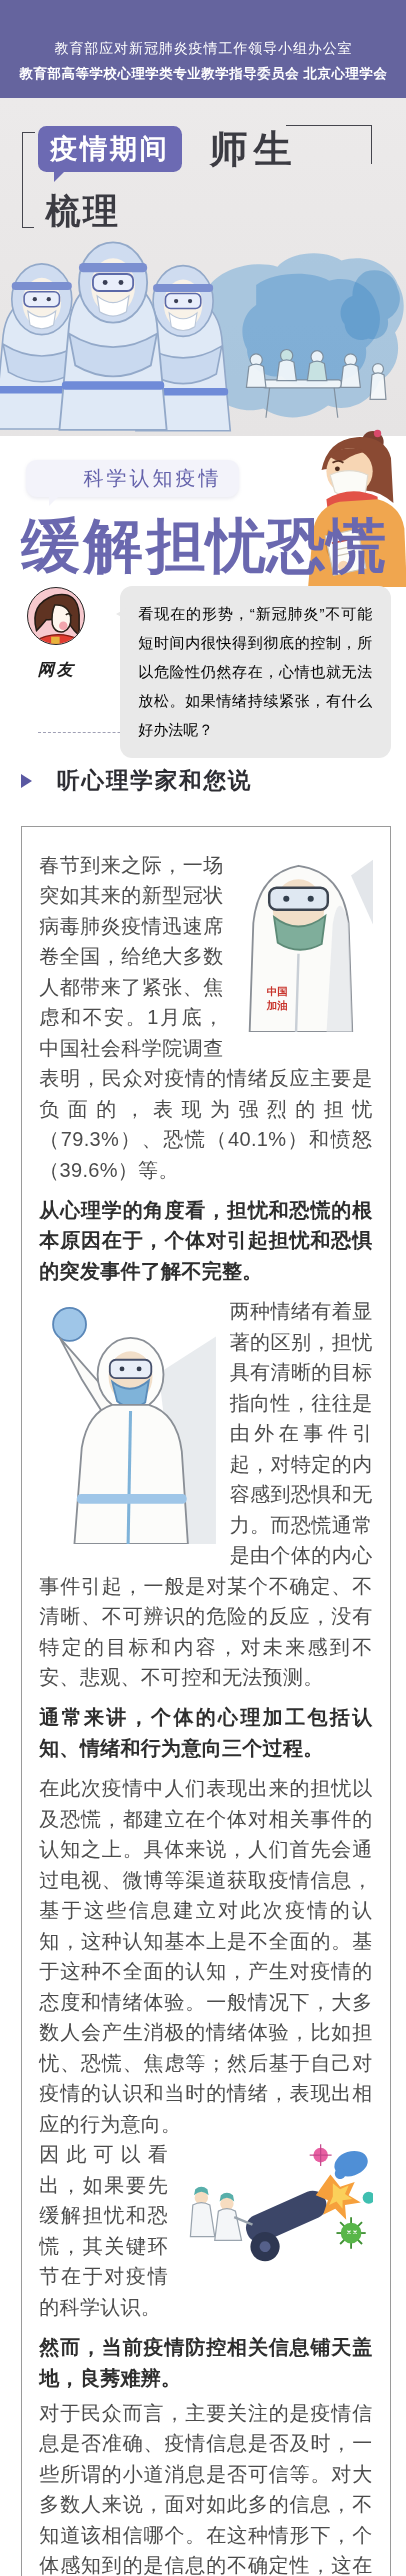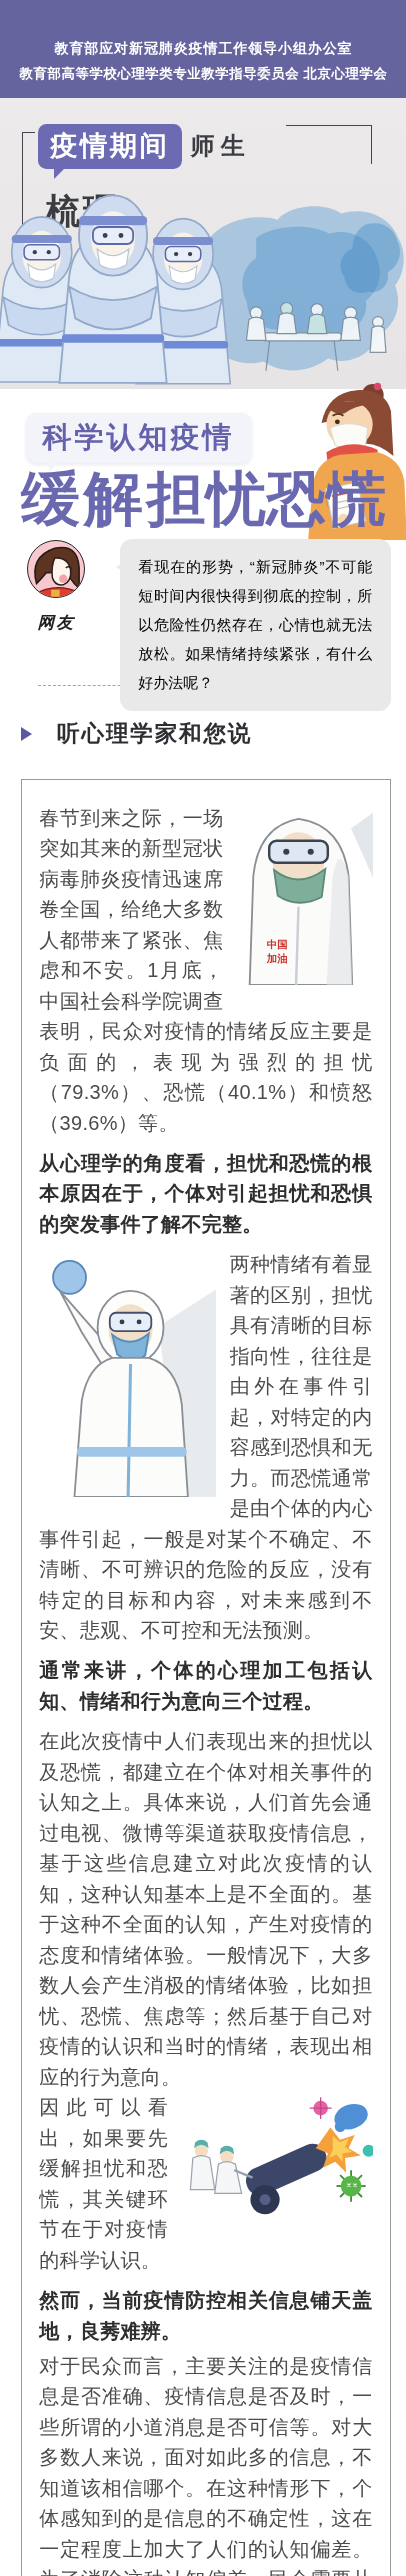--- a/index.html
+++ b/index.html
@@ -1,44 +1,44 @@
 <!DOCTYPE html>
 <html style="font-size:9.8px"><head>
 <meta charset="utf-8">
 <style>
   html,body{margin:0;padding:0;background:#ffffff;}
   body{font-family:"Liberation Sans","DejaVu Sans",sans-serif;}
   .page{width:407px;margin:0 auto;background:#ffffff;overflow:hidden;position:relative;}
 
   
   .org-header{background:#65649E;height:98px;box-sizing:border-box;padding-top:40px;text-align:center;}
-  .org-header .l1{color:#ffffff;font-size:14px;font-weight:700;letter-spacing:0.9px;margin-bottom:7.3px;}
+  .org-header .l1{color:#ffffff;font-size:14px;font-weight:400;letter-spacing:0.9px;margin-bottom:7.3px;}
   .org-header .l2{color:#ffffff;font-size:13.4px;font-weight:600;letter-spacing:0.6px;}
 
   
-  .hero{position:relative;height:291px;background:linear-gradient(#ECEAEA,#E6E4E4);overflow:hidden;}
+  .hero{position:relative;height:338px;background:linear-gradient(#ECEAEA,#E6E4E4);overflow:hidden;}
   .bracket{position:absolute;border-color:#45454D;border-style:solid;border-width:0;}
   .bk-left{left:22px;top:34px;width:12.2px;height:37px;border-left-width:1.8px;border-top-width:1.8px;}
   .bk-right{right:35px;top:27.4px;width:85px;height:38px;border-top-width:1.8px;border-right-width:1.8px;}
   .bk-bottom{left:22px;top:61px;width:11px;height:68px;border-left-width:1.8px;border-bottom-width:1.8px;}
   .hero-row1{position:absolute;left:38px;top:25.6px;display:flex;align-items:center;}
   .badge-epidemic{position:relative;background:#6C6AB3;color:#fff;font-size:27.4px;font-weight:900;letter-spacing:2.4px;padding:4.9px 12.2px;border-radius:8.5px;}
   .badge-epidemic:after{content:"";position:absolute;left:16px;bottom:-9.8px;border:6.1px solid transparent;border-top-color:#6C6AB3;border-left-color:#6C6AB3;}
-  .hero-row1 .suffix{color:#3B3B42;font-size:24px;font-weight:900;letter-spacing:6.1px;margin-left:9px;}
+  .hero-row1 .suffix{color:#3B3B42;font-size:38px;font-weight:900;letter-spacing:6.1px;margin-left:28px;}
   .hero-row2{position:absolute;left:37px;top:90px;display:flex;align-items:baseline;}
   .hero-row2 .main{color:#6A68AF;font-size:40px;font-weight:900;letter-spacing:1.8px;}
   .hero-row2 .suffix{color:#3B3B42;font-size:35px;font-weight:900;letter-spacing:2.4px;margin-left:8.5px;}
   .hero-illus{position:absolute;left:0;bottom:0;width:407px;height:201px;}
 
   
   .topic{position:relative;height:284px;background:#ffffff;}
   .girl-illus{position:absolute;right:0;top:-11px;width:121px;height:162px;}
   .bubble-badge{position:absolute;left:25.6px;top:24.4px;background:#F3F3FA;border-radius:11px;padding:4.9px 17px;box-shadow:0 1.8px 3.7px rgba(120,120,160,.15);}
   .bubble-badge:after{content:"";position:absolute;left:23px;bottom:-9.1px;border:5.5px solid transparent;border-top-color:#F3F3FA;border-left-color:#F3F3FA;}
-  .bubble-badge span{color:#6462AB;font-size:29px;font-weight:700;letter-spacing:3px;}
+  .bubble-badge span{color:#6462AB;font-size:20px;font-weight:400;letter-spacing:3px;margin-left:41px;}
   .big-title{position:absolute;left:21px;top:71px;display:flex;align-items:baseline;color:#6A68AF;}
   .big-title .strong{font-size:59px;font-weight:900;letter-spacing:3.7px;}
   .big-title .rest{font-size:59px;font-weight:900;letter-spacing:1.2px;}
   .qa{position:absolute;left:27.4px;top:151px;width:58px;text-align:center;}
   .avatar{width:56px;height:56px;border-radius:50%;background:#F7C9CE;border:1.8px solid #262626;overflow:hidden;}
   .qa .label{margin-top:14px;font-size:16.5px;font-weight:800;font-style:italic;color:#1F1F1F;letter-spacing:2.4px;}
   .q-bubble{position:absolute;left:120px;right:16.5px;top:150px;background:#E9E9E9;border-radius:12.2px;padding:13.4px 18.3px;box-sizing:border-box;}
   .q-bubble:before{content:"";position:absolute;left:-10.4px;top:22px;border:6.7px solid transparent;border-right:11px solid #E9E9E9;}
   .q-bubble p{margin:0;font-size:15px;line-height:29px;color:#000000;text-align:justify;}
 

